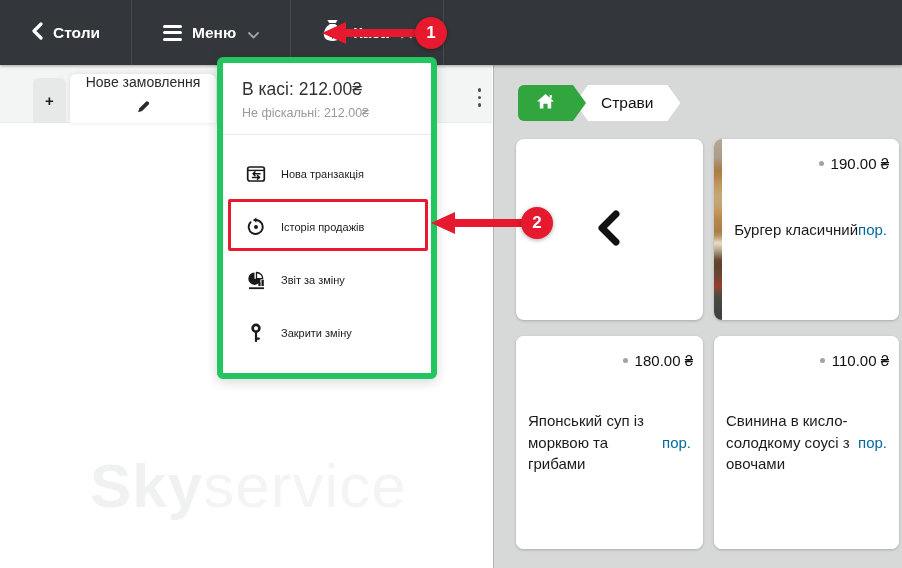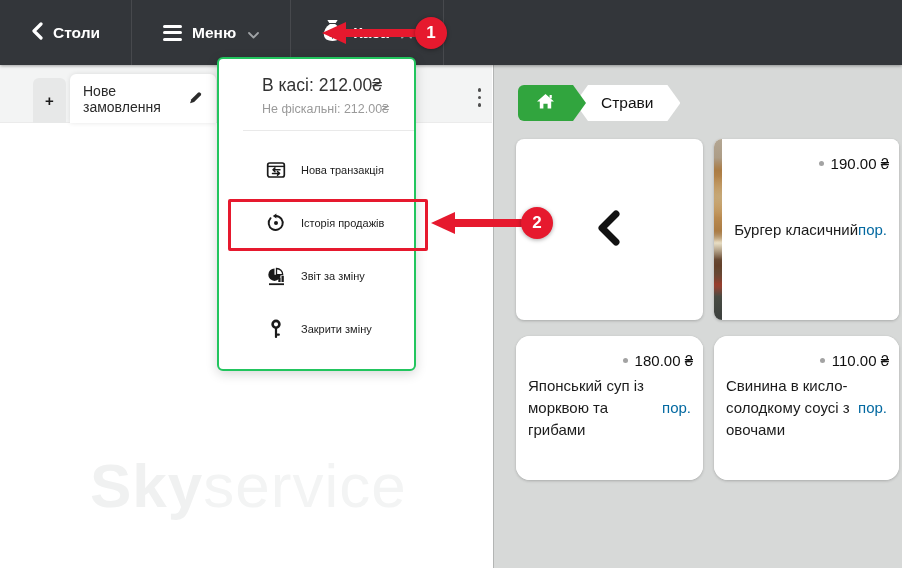--- a/index.html
+++ b/index.html
@@ -35,21 +35,21 @@
   .tab-add {
     position:absolute; left:33px; top:13px; width:33px; height:45px;
     background:#e7e8e8; border-radius:6px 6px 0 0;
     display:flex; align-items:center; justify-content:center;
     font-size:15px; font-weight:700; color:#1a1a1a; cursor:pointer;
   }
   .tab-active {
     position:absolute; left:70px; top:9px; width:146px; height:49px;
     background:#fff; border-radius:6px 6px 0 0; box-shadow:0 0 5px rgba(0,0,0,.10);
     display:flex; align-items:center; gap:9px; padding:0 13px;
-    font-size:14px; color:#2a2a2a; cursor:pointer;
+    font-size:14px; color:#2a2a2a; cursor:pointer;flex-direction:column;
   }
   .kebab { position:absolute; right:9px; top:21px; display:flex; flex-direction:column; gap:4px; cursor:pointer; padding:2px; }
   .kebab i { width:3.5px; height:3.5px; border-radius:50%; background:#4f4f4f; }
   .watermark {
     position:absolute; left:90px; top:390px; font-size:62px; line-height:1;
     color:#f1f2f2; letter-spacing:1px; user-select:none; white-space:nowrap;
   }
   .watermark .wm-b { font-weight:700; color:#f0f1f1; }
   .watermark .wm-l { font-weight:400; color:#f3f4f4; }
 
@@ -73,21 +73,21 @@
   }
   .grid {
     position:absolute; left:22px; top:74px; width:383px;
     display:grid; grid-template-columns:187px 185px; column-gap:11px; row-gap:16px;
   }
   .card {
     position:relative; background:#fff; border-radius:8px; overflow:hidden;
     box-shadow:0 1px 3px rgba(0,0,0,.22); display:flex; cursor:pointer;
   }
   .card.r1 { height:181px; }
-  .card.r2 { height:144px;border-radius:14px; }
+  .card.r2 { height:213px; }
   .card-img { flex:1; }
   .card-label {
     background:#fff; padding:10px 12px; display:flex; align-items:center; gap:0;
     font-size:15px; line-height:1.45; color:#1b1b1b;
   }
   .card-name { flex:1; }
   .card-unit { color:#0369a1; font-size:15px; white-space:nowrap; align-self:center; }
   .back-card { align-items:center; justify-content:center; }
   .price-tag {
     position:absolute; top:9px; right:0; height:30px; background:#fff;
@@ -127,23 +127,23 @@
       radial-gradient(3px 3px at 33% 62%, #f6ecd9 0 48%, transparent 60%),
       radial-gradient(3px 3px at 86% 52%, #f6ecd9 0 48%, transparent 60%),
       radial-gradient(30px 20px at 55% 42%, #4f7a36 0%, rgba(79,122,54,0) 70%),
       radial-gradient(26px 17px at 80% 62%, #c13a22 0%, rgba(193,58,34,0) 70%),
       radial-gradient(34px 22px at 18% 55%, #8c2f1b 0%, rgba(140,47,27,0) 72%),
       linear-gradient(180deg, #6f7168 0%, #8c4a28 34%, #7e3720 66%, #a9a69d 96%);
   }
 
   
   .dropdown {
-    position:absolute; left:217px; top:57px; width:199px;
-    background:#fff; border:2px solid #22c55e; border-radius:6px;
-    box-shadow:0 3px 12px rgba(0,0,0,.16); z-index:30;padding-left:24px;
+    position:absolute; left:217px; top:57px; width:220px;
+    background:#fff; border:6px solid #22c55e; border-radius:6px;
+    box-shadow:0 3px 12px rgba(0,0,0,.16); z-index:30;
   }
   .dd-header { padding:16px 19px 14px; }
   .dd-balance { font-size:17.5px; color:#333; }
   .dd-nonfiscal { font-size:12.5px; color:#9a9a9a; margin-top:6px; }
   .dd-divider { height:1px; background:#e9e9e9; }
   .dd-items { padding:12px 0 14px; }
   .dd-item {
     height:53px; display:flex; align-items:center; gap:15px;
     padding:0 18px 0 22px; font-size:11px; color:#1c1c1c; cursor:pointer;
   }

